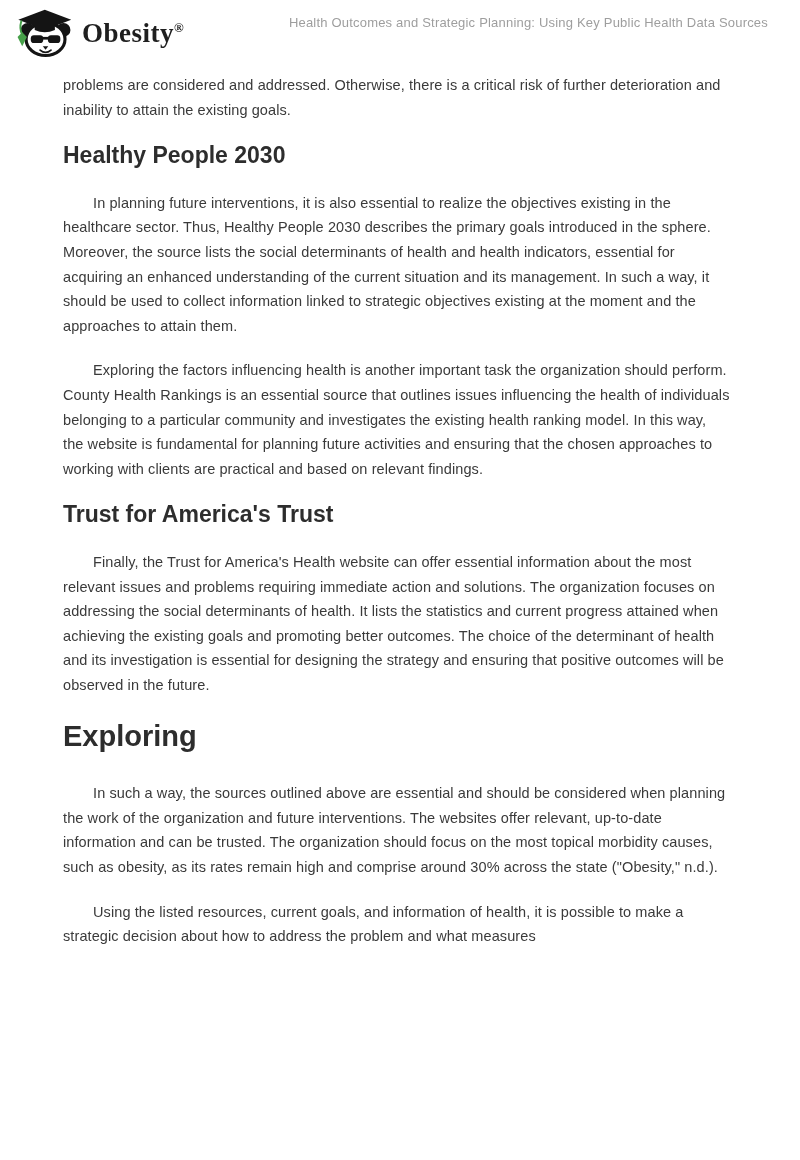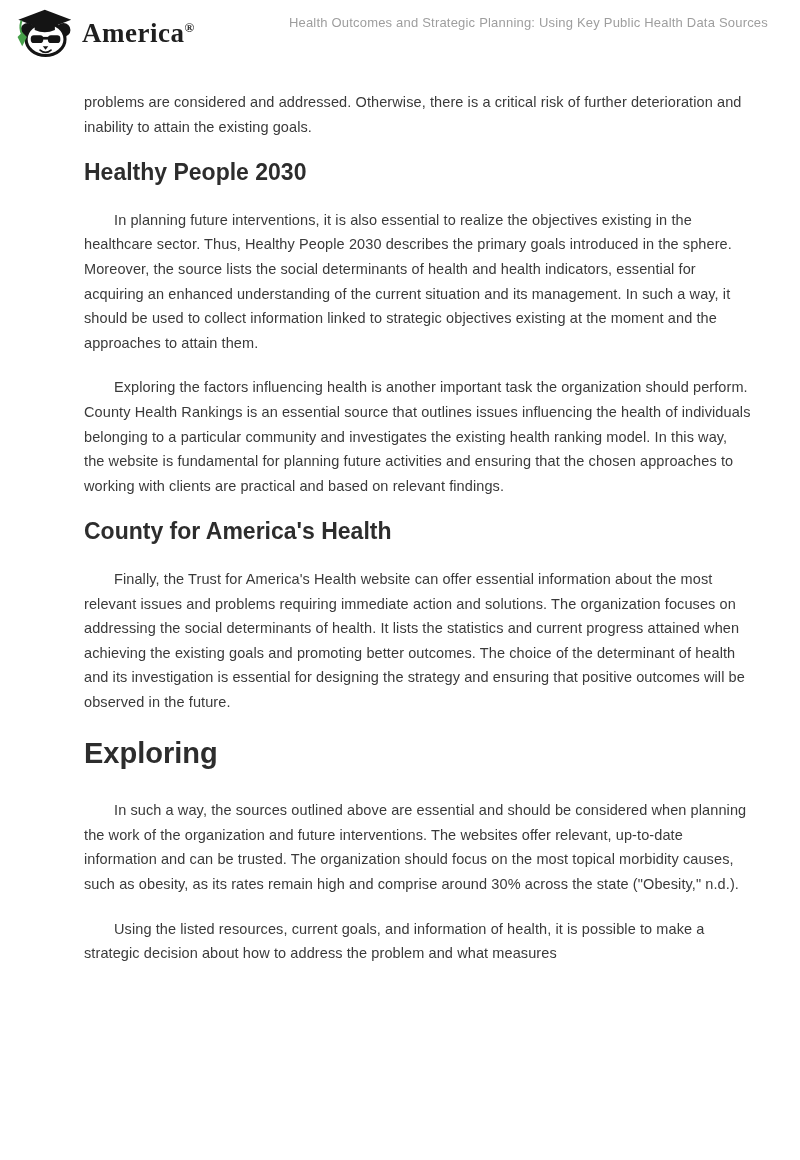--- a/index.html
+++ b/index.html
@@ -51,24 +51,23 @@
     right: 0;
     font-size: 13px;
     color: #9e9e9e;
     letter-spacing: 0.2px;
   }
 
   
   .content {
     position: absolute;
     top: 73px;
-    left: 84px;
+    left: 63px;
     width: 667px;
     color: #3a3a3a;
-    margin-top: 17px;
   }
   .content p {
     font-size: 14.5px;
     line-height: 24.6px;
     color: #3a3a3a;
     margin: 0 0 20px 0;
     letter-spacing: 0.1px;
   }
   .content p.indent { text-indent: 30px; }
   .content h2 {
@@ -121,34 +120,34 @@
         <path d="M8,30 L14,36 L8,48 L2,36 Z" fill="#46a049"></path>
 
         <rect x="19" y="34" width="16" height="10" rx="4" fill="#141414"></rect>
         <rect x="41" y="34" width="16" height="10" rx="4" fill="#141414"></rect>
         <rect x="33" y="36" width="10" height="3.5" fill="#141414"></rect>
 
         <path d="M34.5,48 h7 l-3.5,4.5 z" fill="#141414"></path>
 
         <path d="M31,53 q7,6 14,0" stroke="#141414" stroke-width="2.2" fill="none" stroke-linecap="round"></path>
       </svg>
-      <span class="brand-name"><span>America</span><sup class="brand-reg">®</sup></span>
+      <span class="brand-name"><span>Obesity</span><sup class="brand-reg">®</sup></span>
     </div>
     <div class="doc-title">Health Outcomes and Strategic Planning: Using Key Public Health Data Sources</div>
   </div>
 
   <article class="content">
     <p>problems are considered and addressed. Otherwise, there is a critical risk of further deterioration and inability to attain the existing goals.</p>
 
     <h2>Healthy People 2030</h2>
     <p class="indent">In planning future interventions, it is also essential to realize the objectives existing in the healthcare sector. Thus, Healthy People 2030 describes the primary goals introduced in the sphere. Moreover, the source lists the social determinants of health and health indicators, essential for acquiring an enhanced understanding of the current situation and its management. In such a way, it should be used to collect information linked to strategic objectives existing at the moment and the approaches to attain them.</p>
 
     <p class="indent">Exploring the factors influencing health is another important task the organization should perform. County Health Rankings is an essential source that outlines issues influencing the health of individuals belonging to a particular community and investigates the existing health ranking model. In this way, the website is fundamental for planning future activities and ensuring that the chosen approaches to working with clients are practical and based on relevant findings.</p>
 
-    <h2>County for America's Health</h2>
+    <h2>Trust for America's Trust</h2>
     <p class="indent">Finally, the Trust for America's Health website can offer essential information about the most relevant issues and problems requiring immediate action and solutions. The organization focuses on addressing the social determinants of health. It lists the statistics and current progress attained when achieving the existing goals and promoting better outcomes. The choice of the determinant of health and its investigation is essential for designing the strategy and ensuring that positive outcomes will be observed in the future.</p>
 
     <h1>Exploring</h1>
     <p class="indent">In such a way, the sources outlined above are essential and should be considered when planning the work of the organization and future interventions. The websites offer relevant, up-to-date information and can be trusted. The organization should focus on the most topical morbidity causes, such as obesity, as its rates remain high and comprise around 30% across the state ("Obesity," n.d.).</p>
     <p class="indent">Using the listed resources, current goals, and information of health, it is possible to make a strategic decision about how to address the problem and what measures</p>
   </article>
 
 
 </div>
 

